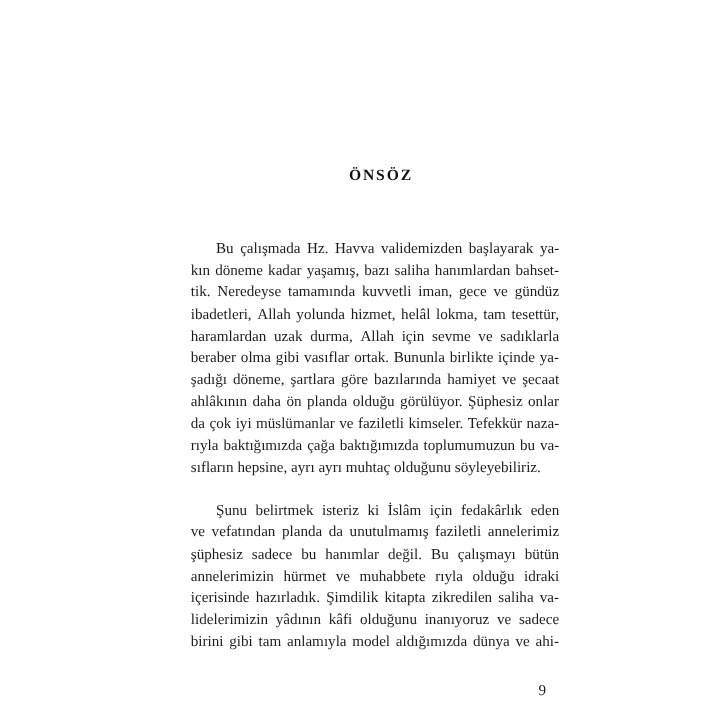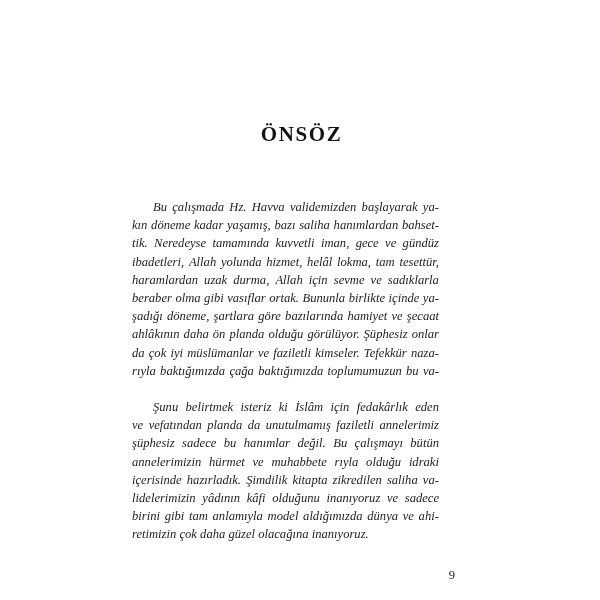--- a/index.html
+++ b/index.html
@@ -17,43 +17,42 @@
 
   .page {
     position: relative;
     width: 600px;
     height: 600px;
     background: #ffffff;
   }
 
   .chapter-title {
     text-align: center;
-    font-size: 21px;
+    font-size: 13px;
     font-weight: bold;
     letter-spacing: 1.6px;
-    margin: 0;
+    margin: 16px;
     padding: 0;
     position: absolute;
     left: 148px;
     top: 122px;
     width: 307px;
     color: #121212;
   }
 
   .body-text {
     position: absolute;
-    left: 132px;
+    left: 159px;
     top: 198px;
     width: 307px;
     font-size: 12.6px;
     line-height: 18.2px;
     text-align: justify;
     text-justify: inter-word;
     color: #1c1c1c;
-    font-style: italic;
   }
 
   
   .lines {
     display: block;
   }
   .ln {
     display: block;
     white-space: nowrap;
     height: 18.2px;
@@ -192,20 +191,21 @@
         </div>
         <div class="ln j">
           <span class="w">rıyla</span>
           <span class="w">baktığımızda</span>
           <span class="w">çağa</span>
           <span class="w">baktığımızda</span>
           <span class="w">toplumumuzun</span>
           <span class="w">bu</span>
           <span class="w">va-</span>
         </div>
+        <div class="ln last">sıfların hepsine, ayrı ayrı muhtaç olduğunu söyleyebiliriz.</div>
       </div>
     <div class="ln gap"></div>
     <div class="lines" id="para-2">
         <div class="ln j indent">
           <span class="w">Şunu</span>
           <span class="w">belirtmek</span>
           <span class="w">isteriz</span>
           <span class="w">ki</span>
           <span class="w">İslâm</span>
           <span class="w">için</span>
@@ -262,19 +262,18 @@
           <span class="w">birini</span>
           <span class="w">gibi</span>
           <span class="w">tam</span>
           <span class="w">anlamıyla</span>
           <span class="w">model</span>
           <span class="w">aldığımızda</span>
           <span class="w">dünya</span>
           <span class="w">ve</span>
           <span class="w">ahi-</span>
         </div>
-        <div class="ln last">retimizin çok daha güzel olacağına inanıyoruz.</div>
       </div>
   </div>
 
   <div class="page-number">9</div>
 
 </div>
 
 </body></html>

